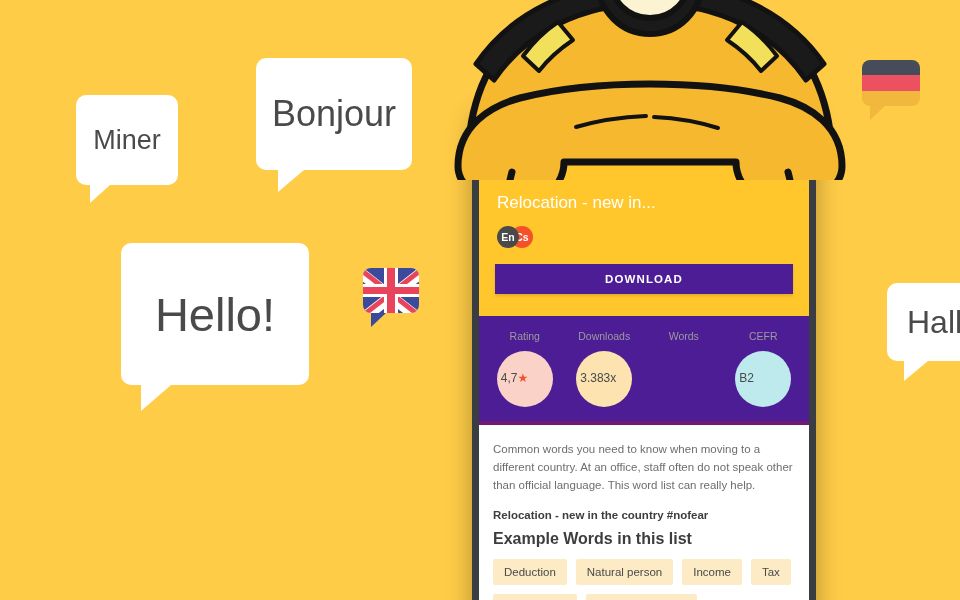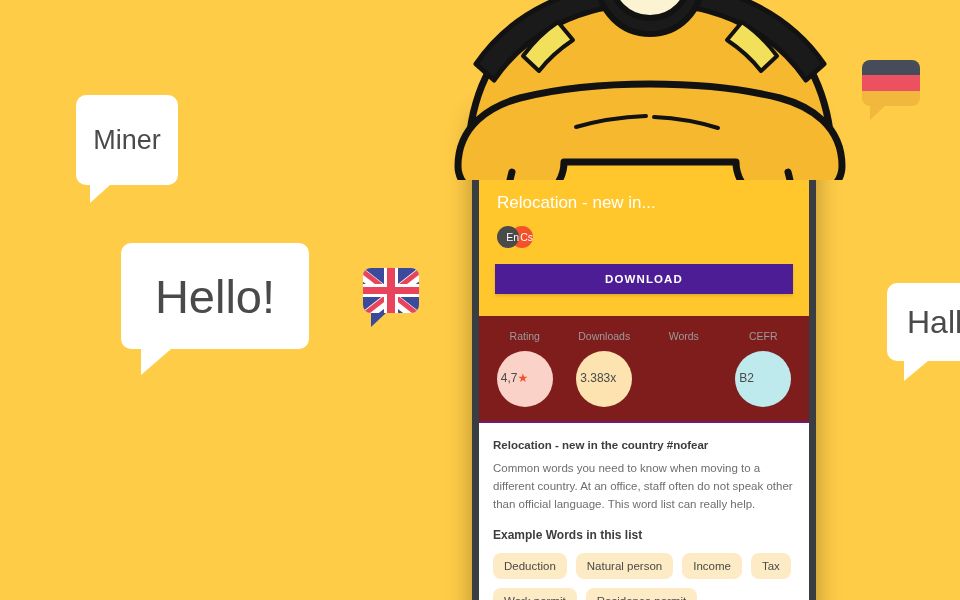--- a/index.html
+++ b/index.html
@@ -38,21 +38,21 @@
     border-width: 22px 26px 0 0;
     border-color: #FFFFFF transparent transparent transparent;
   }
 
   #bub-miner  { left: 76px;  top: 95px;  width: 102px; height: 90px;  font-size: 27px; }
   #bub-miner::after { bottom: -18px; left: 14px; border-width: 18px 20px 0 0; }
 
   #bub-bonjour{ left: 256px; top: 58px;  width: 156px; height: 112px; font-size: 36px; }
   #bub-bonjour::after { bottom: -22px; left: 22px; border-width: 22px 26px 0 0; }
 
-  #bub-hello  { left: 121px; top: 243px; width: 188px; height: 106px; font-size: 47px; }
+  #bub-hello  { left: 121px; top: 243px; width: 188px; height: 142px; font-size: 47px; }
   #bub-hello::after { bottom: -26px; left: 20px; border-width: 26px 30px 0 0; }
 
   #bub-hallo  { left: 887px; top: 283px; width: 132px; height: 78px;  font-size: 32px;
                 justify-content: flex-start; padding-left: 20px; }
   #bub-hallo::after { bottom: -20px; left: 17px; border-width: 20px 24px 0 0; }
 
   
   .flagbub {
     position: absolute;
     border-radius: 8px;
@@ -156,22 +156,22 @@
     overflow: hidden;
   }
   #lang-badges {
     margin-top: 13px; margin-left: 2px;
     position: relative; height: 22px;
   }
   .lang-badge {
     position: absolute; top: 0;
     width: 22px; height: 22px;
     border-radius: 50%;
-    display: flex; align-items: center; justify-content: flex-end;
-    font-size: 10.5px; font-weight: 400;
+    display: flex; align-items: center; justify-content: center;
+    font-size: 10.5px; font-weight: 700;
     color: #FFFFFF;
   }
   #badge-en { left: 0;  background: #4A4A4A; z-index: 2; }
   #badge-cs { left: 14px; background: #F4502A; z-index: 1; }
 
   #download-btn {
     margin-top: 16px;
     height: 30px;
     background: #4c1d95;
     border: none;
@@ -181,23 +181,23 @@
     font-weight: 700;
     letter-spacing: 1.1px;
     cursor: pointer;
     font-family: "Liberation Sans", sans-serif;
     box-shadow: 0 2px 3px rgba(0,0,0,0.12);
   }
 
   
   #stats {
     display: flex;
-    background: #7f1d1d;
+    background: #4c1d95;
     padding: 14px 6px 14px 6px;
-    border-bottom: 2px solid #701a75;
+    border-bottom: 4px solid #701a75;
   }
   .stat { flex: 1; display: flex; flex-direction: column; align-items: center; }
   .stat-label {
     font-size: 10.5px; color: #9B9B9B; margin-bottom: 9px;
   }
   .stat-circle {
     width: 56px; height: 56px; border-radius: 50%;
     display: flex; align-items: center; justify-content: flex-start;
     text-align: center;
     font-size: 12px; color: #4A4A4A; line-height: 1.15;
@@ -207,29 +207,29 @@
 
   
   #desc { background:#FFFFFF; padding: 16px 14px 0 14px; }
   #desc-title {
     font-size: 11.5px; font-weight: 700; color: #3D3D3D; margin-bottom: 9px;
   }
   #desc-body {
     font-size: 11.5px; color: #6E6E6E; line-height: 1.55; margin-bottom: 15px;
   }
   #examples-title {
-    font-size: 12px; font-weight: 700; color: #3D3D3D; margin-bottom: 11px;
+    font-size: 16px; font-weight: 700; color: #3D3D3D; margin-bottom: 11px;
   }
   #chips { display: flex; flex-wrap: wrap; gap: 9px; }
   .chip {
     background: #FCEBC4;
     color: #4A4A4A;
     font-size: 11.5px;
     padding: 7px 11px;
-    border-radius: 8px;
+    border-radius: 2px;
     cursor: pointer;
     white-space: nowrap;
   }
 
   
   #helmet {
     position: absolute;
     left: 450px; top: -70px;
     width: 400px; height: 250px;
     pointer-events: none;
@@ -238,20 +238,23 @@
 </style>
 </head>
 <body>
 
 <div id="stage" style="background: rgb(255, 204, 71);">
 
   <div class="bubble" id="bub-miner">
     <span>Miner</span>
   </div>
 
+  <div class="bubble" id="bub-bonjour">
+    <span>Bonjour</span>
+  </div>
 
   <div class="bubble" id="bub-hello">
     <span>Hello!</span>
   </div>
 
   <div class="bubble" id="bub-hallo">
     <span>Hallo</span>
   </div>
 
   <div class="flagbub" id="flag-uk">
@@ -334,22 +337,22 @@
         </div>
         <div class="stat">
           <div class="stat-label">CEFR</div>
           <div class="stat-circle" style="background:#BEEAEE">
             <span>B2</span>
           </div>
         </div>
       </div>
 
       <div id="desc">
+        <div id="desc-body">Common words you need to know when moving to a different country. At an office, staff often do not speak other than official language. This word list can really help.</div>
         <div id="desc-title">Relocation - new in the country #nofear</div>
-        <div id="desc-body">Common words you need to know when moving to a different country. At an office, staff often do not speak other than official language. This word list can really help.</div>
         <div id="examples-title">Example Words in this list</div>
         <div id="chips">
           <div class="chip">Deduction</div>
           <div class="chip">Natural person</div>
           <div class="chip">Income</div>
           <div class="chip">Tax</div>
           <div class="chip">Work permit</div>
           <div class="chip">Residence permit</div>
         </div>
       </div>

